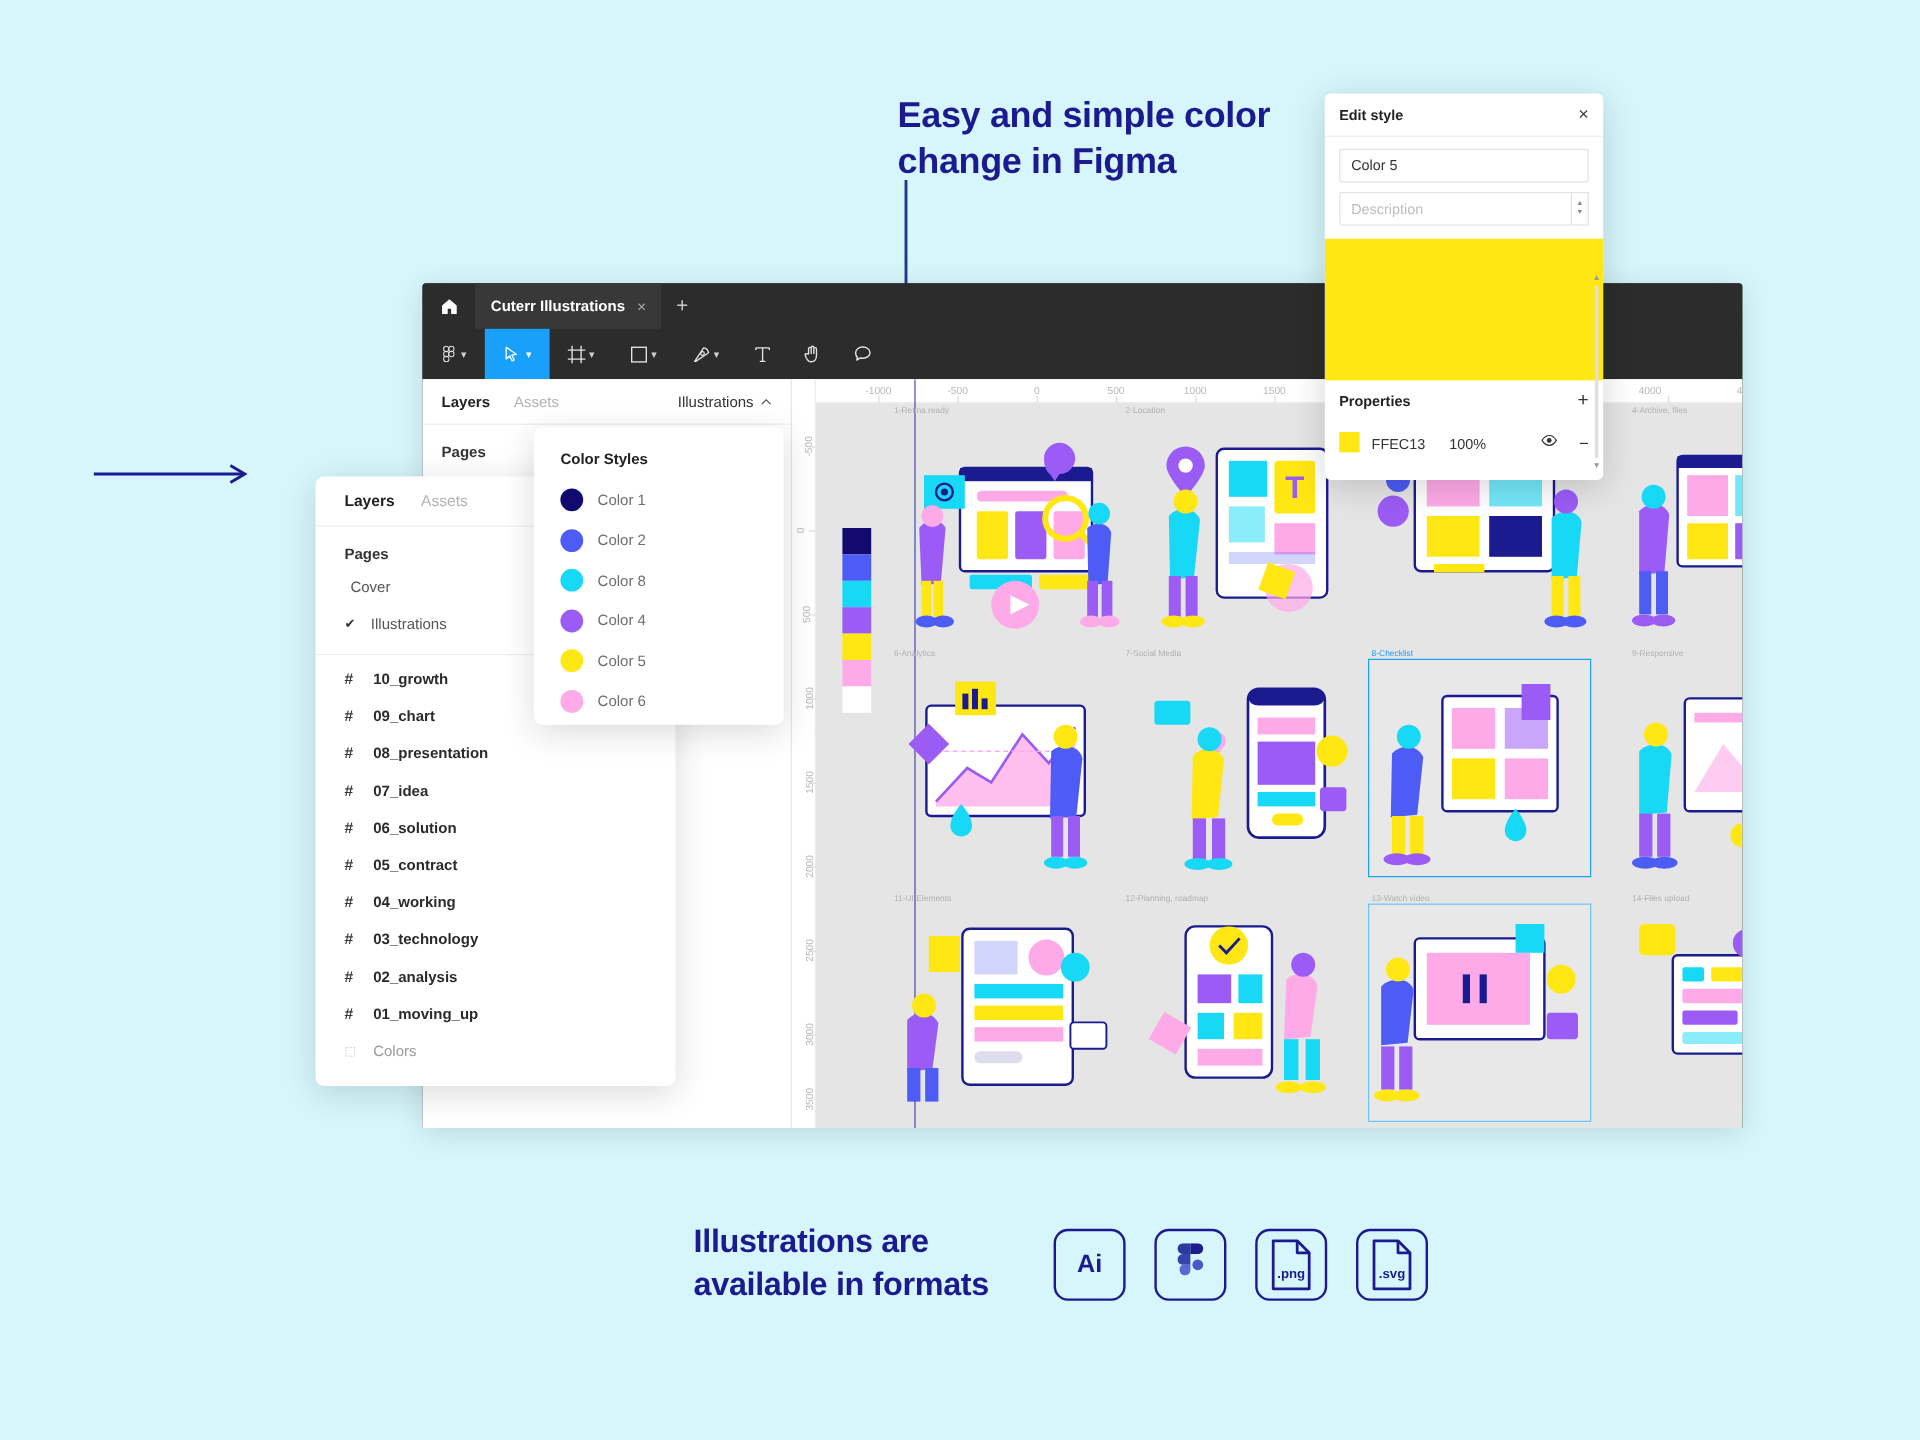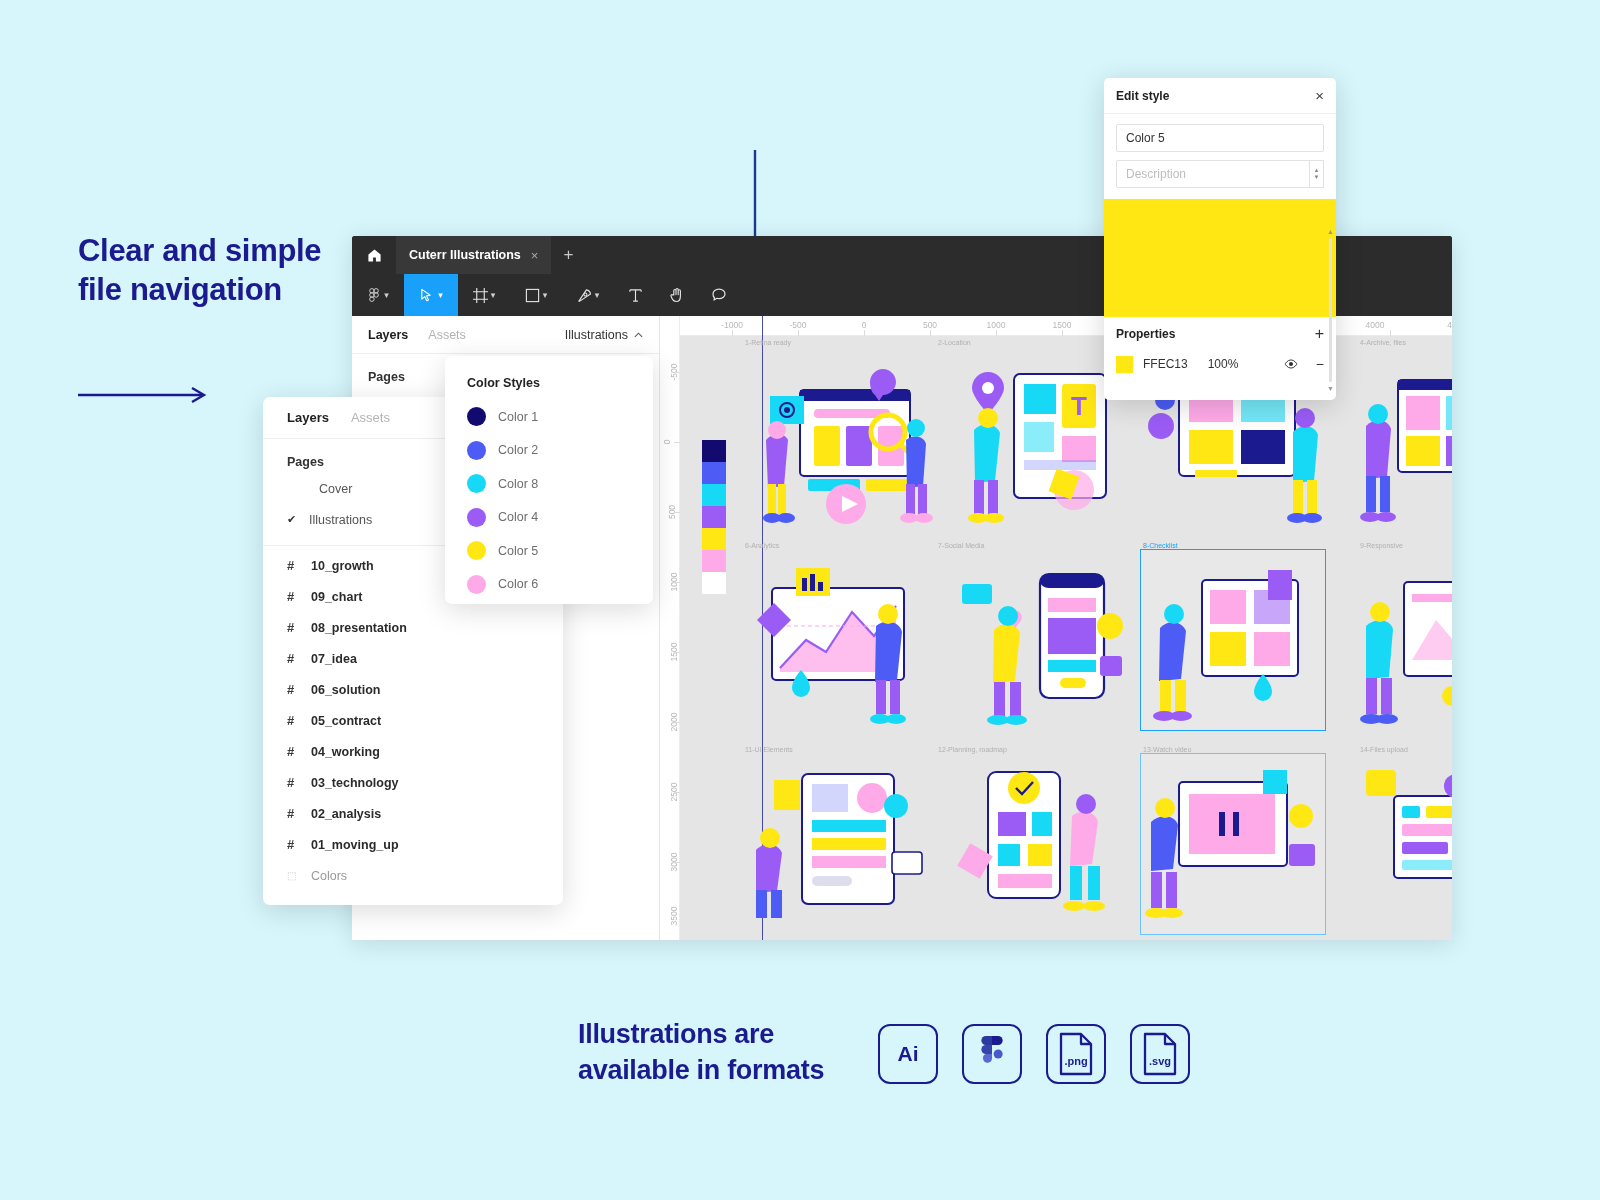--- a/index.html
+++ b/index.html
@@ -102,21 +102,21 @@
     background: #fff; border-radius: 7px; box-shadow: 0 6px 28px rgba(0,0,0,.14);
     overflow: hidden;
   }
   #lp-head { height: 42px; display: flex; align-items: center; gap: 22px; padding: 0 24px; border-bottom: 1px solid #eee; font-size: 13px; }
   #lp-head .t-act { color: #222; font-weight: 700; }
   #lp-head .t-in { color: #b3b3b3; }
   .lp-sec-title { padding: 16px 24px 4px; font-size: 12.5px; color: #333; font-weight: 600; }
   .lp-page { display: flex; align-items: center; height: 31px; padding: 0 24px; font-size: 12.5px; color: #555; }
   .lp-page .chk { width: 22px; color: #333; font-size: 11px; }
   .lp-page .nm { margin-left: 0; }
-  .lp-page.indent .nm { margin-left: 32px; }
+  .lp-page.indent .nm { margin-left: 5px; }
   #lp-divider { height: 1px; background: #eee; margin: 10px 0 4px; }
   .lp-layer { display: flex; align-items: center; height: 31px; padding: 0 24px; font-size: 12.5px; color: #2b2b2b; font-weight: 600; }
   .lp-layer .gl { width: 24px; color: #3a3a3a; font-size: 13px; }
   .lp-layer.muted { color: #9a9a9a; font-weight: 400; }
   .lp-layer.muted .gl { color: #c3c3c3; font-size: 10px; }
 
   
   #color-styles {
     position: absolute; left: 445px; top: 356px; width: 208px; height: 248px;
     background: #fff; border-radius: 7px; box-shadow: 0 6px 28px rgba(0,0,0,.14);
@@ -142,36 +142,36 @@
     position: relative;
   }
   .es-field.ph { color: #bdbdbd; margin-top: 8px; }
   .es-stepper { position: absolute; right: -1px; top: -1px; bottom: -1px; width: 15px; border: 1px solid #e2e2e2; background: #fff;
                 display: flex; flex-direction: column; align-items: center; justify-content: center; }
   .es-stepper span { font-size: 6px; color: #888; line-height: 7px; }
   #es-swatch { margin-top: 11px; height: 118px; }
   #es-props { height: 34px; display: flex; align-items: center; padding: 16px 12px; }
   #es-props-title { font-size: 12px; color: #222; font-weight: 700; }
   #es-add { margin-left: auto; font-size: 16px; color: #333; line-height: 1; }
-  #es-prop-row { display: flex; align-items: center; padding: 0 12px; height: 26px; gap: 10px; }
+  #es-prop-row { display: flex; align-items: flex-end; padding: 0 12px; height: 26px; gap: 10px; }
   #es-prop-sw { width: 17px; height: 17px; }
   #es-prop-hex { font-size: 12px; color: #333; }
   #es-prop-op { font-size: 12px; color: #333; margin-left: 10px; }
   #es-prop-eye { margin-left: auto; color: #333; }
   #es-prop-min { color: #333; font-size: 14px; width: 16px; text-align: right; }
   #es-scroll { position: absolute; right: 2px; top: 150px; width: 7px; bottom: 6px; }
   #es-scroll i { display: block; font-style: normal; color: #9a9a9a; font-size: 7px; text-align: center; }
   #es-scroll .bar { width: 3px; margin: 3px auto; background: #e0e0e0; height: calc(100% - 22px); border-radius: 2px; }
 </style>
 </head>
 <body>
 
 <div id="stage">
 
-  <div class="promo" id="promo-left">Clear and simple file navigation</div>
+  <div class="promo" id="promo-top">Easy and simple color change in Figma</div>
   <div class="promo" id="promo-bottom">Illustrations are available in formats</div>
 
   <svg id="arrow-left" viewBox="0 0 132 20">
     <line x1="0" y1="10" x2="124" y2="10" stroke="#1b1b8f" stroke-width="2.4"></line>
     <polyline points="114,3 126,10 114,17" fill="none" stroke="#1b1b8f" stroke-width="2.4"></polyline>
   </svg>
   <svg id="arrow-down" viewBox="0 0 22 248">
     <line x1="11" y1="0" x2="11" y2="240" stroke="#1b3a8f" stroke-width="2.4"></line>
     <polyline points="4,230 11,243 18,230" fill="none" stroke="#1b3a8f" stroke-width="2.4"></polyline>
   </svg>

